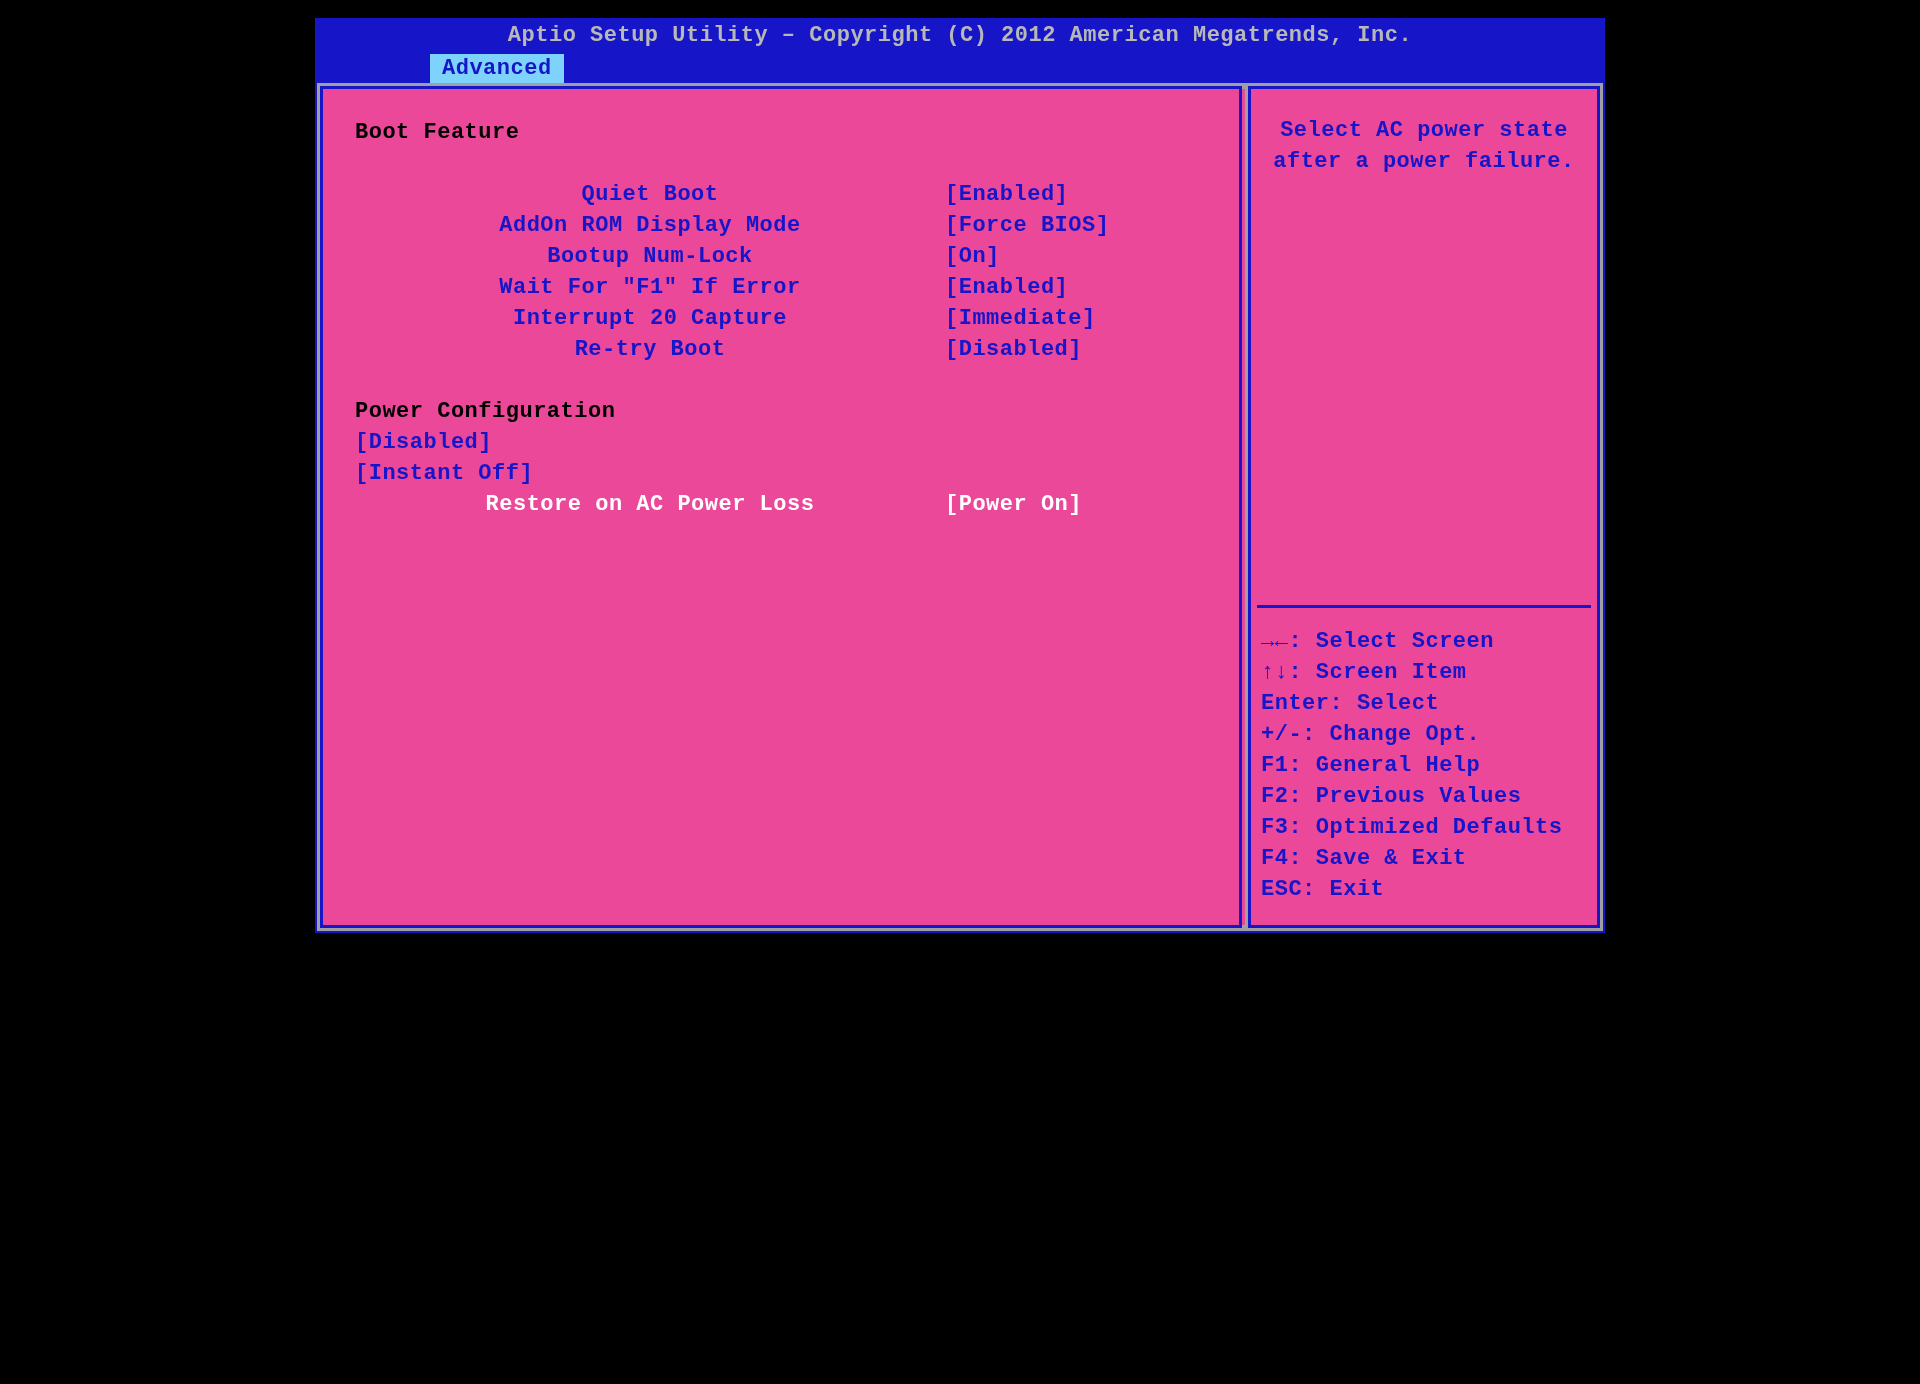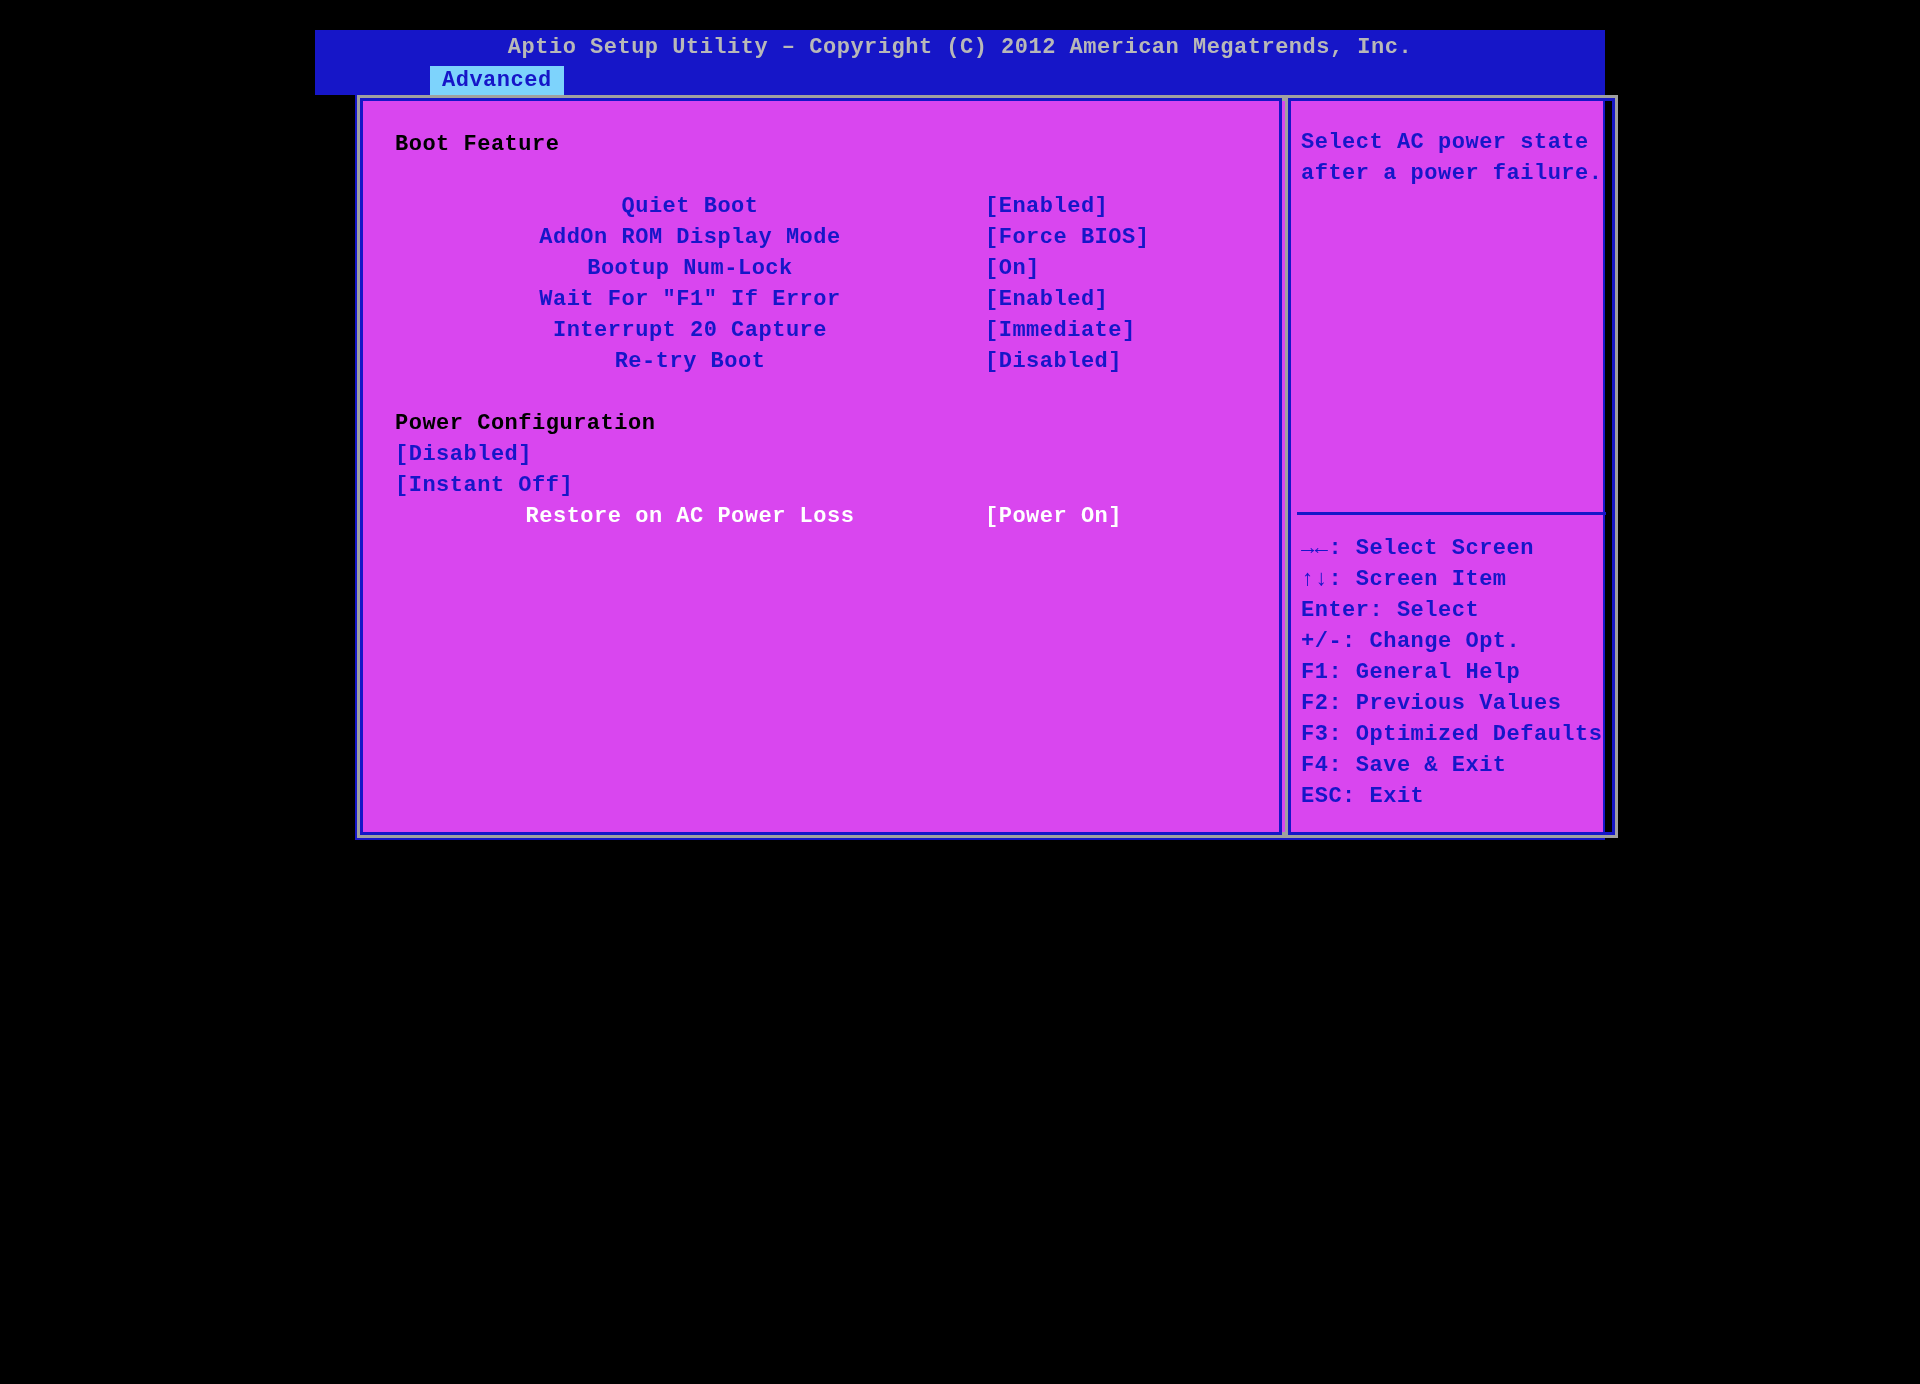--- a/index.html
+++ b/index.html
@@ -10,21 +10,21 @@
     font-weight: 600;
     letter-spacing: 0.5px;
     font-stretch: expanded;
     width: 1920px;
     height: 1384px;
     overflow: hidden;
   }
   .bios-window {
     width: 1290px;
     margin: 0 auto;
-    padding-top: 30px;
+    padding-top: 18px;
   }
   .title-bar {
     background: #1616c8;
     color: #b8b8b8;
     text-align: center;
     padding: 4px 0 3px 0;
     font-size: 22px;
     line-height: 28px;
   }
   .tab-row {
@@ -37,25 +37,24 @@
   .tab {
     background: #7dd3fc;
     color: #1616c8;
     padding: 2px 12px 1px 12px;
     line-height: 26px;
     border: 1px solid #1616c8;
     border-bottom: none;
   }
   .main-panels {
     display: flex;
-    background: #d946ef;
+    background: #ec4899;
     border: 2px solid #1616c8;
     border-top: none;
-    height: 745px;
-    margin-left: 40px;
+    height: 850px;
   }
   .left-panel {
     flex: 0 0 928px;
     border: 6px solid #a0a0a0;
     border-right: none;
     outline: 3px solid #1616c8;
     outline-offset: -6px;
     padding: 28px 24px 24px 32px;
     position: relative;
   }
@@ -65,20 +64,21 @@
     outline: 3px solid #1616c8;
     outline-offset: -6px;
     display: flex;
     flex-direction: column;
   }
   .help-upper {
     flex: 1;
     padding: 26px 10px 10px 10px;
     color: #1616c8;
     line-height: 31px;
+    text-align: center;
   }
   .help-divider {
     height: 3px;
     background: #1616c8;
     margin: 0 6px;
   }
   .help-lower {
     padding: 18px 10px 20px 10px;
     color: #1616c8;
     line-height: 31px;

